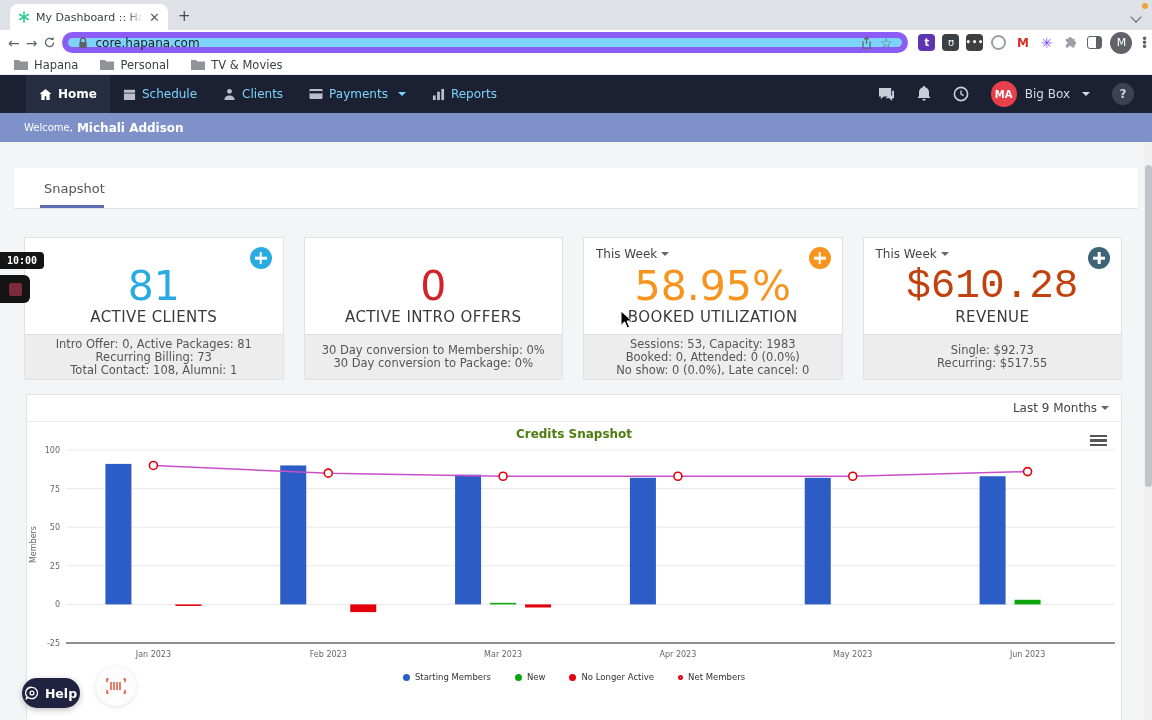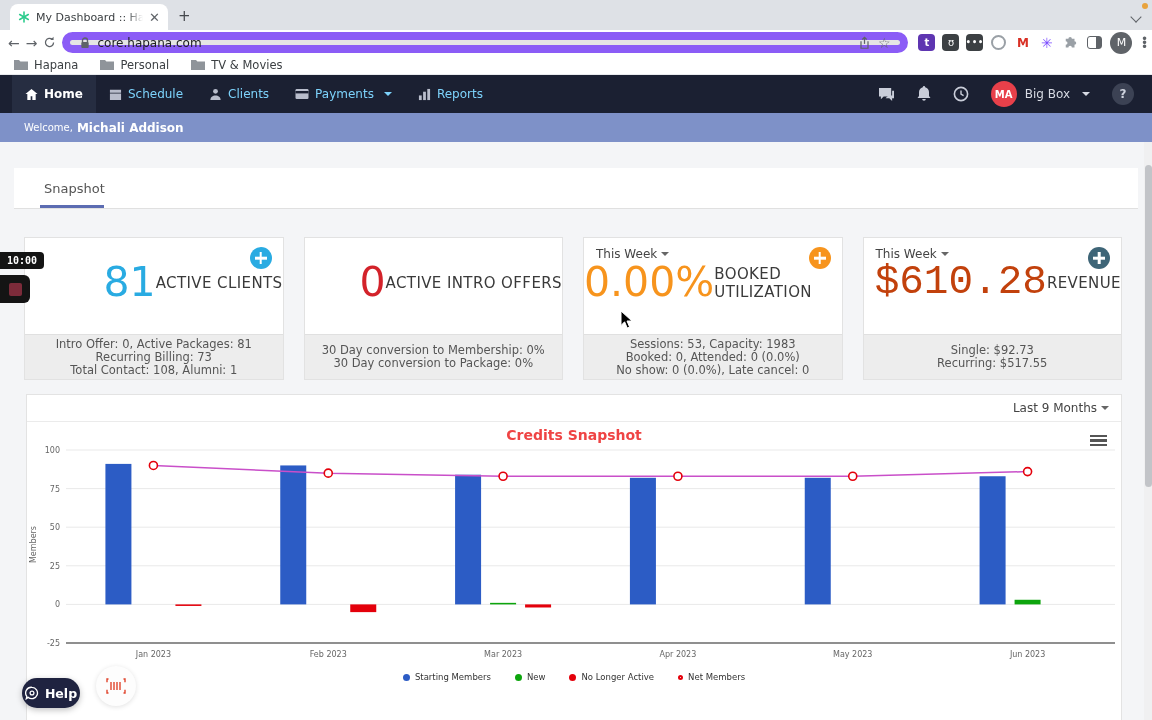--- a/index.html
+++ b/index.html
@@ -12,21 +12,21 @@
          border-radius:8px 8px 0 0; display:flex; align-items:center; padding:0 8px; gap:6px; }
   .tab-title { font-size:11px; color:#3c4043; white-space:nowrap; overflow:hidden; flex:1;
                -webkit-mask-image:linear-gradient(90deg,#000 85%,transparent); mask-image:linear-gradient(90deg,#000 85%,transparent); }
   .tab-close { font-size:13px; color:#5f6368; line-height:1; cursor:default; }
   .newtab { position:absolute; left:178px; top:9px; font-size:15px; color:#45484d; line-height:1; }
   .tab-chevron { position:absolute; right:12px; top:13px; width:8px; height:8px; border-right:1.5px solid #5f6368; border-bottom:1.5px solid #5f6368; transform:rotate(45deg); }
   .rec-dot { position:absolute; right:4px; top:3px; width:6px; height:6px; border-radius:50%; background:#e8a33d; }
 
   .toolbar { height:25px; background:#fff; display:flex; align-items:center; padding:0 8px; gap:6px; }
   .navbtn { width:18px; height:18px; display:flex; align-items:center; justify-content:center; color:#5f6368; font-size:14px; }
-  .omnibox { flex:0 0 auto; width:846px; height:21px; border:8px solid #8b5cf6; border-radius:12px; background:#e5e5e5;
+  .omnibox { flex:0 0 auto; width:846px; height:21px; border:6px solid #8b5cf6; border-radius:12px; background:#7dd3fc;
              display:flex; align-items:center; padding:0 10px; gap:7px; }
   .url-text { font-size:12px; color:#202124; flex:1; }
   .ext-row { display:flex; align-items:center; gap:7px; margin-left:4px; }
   .ext { width:17px; height:17px; display:flex; align-items:center; justify-content:center; border-radius:4px; font-size:10px; }
   .ext-t { background:#5e35b1; color:#fff; font-weight:bold; font-size:10px; }
   .ext-dark { background:#3c4043; color:#fff; }
   .ext-dots { background:#3c4043; color:#fff; letter-spacing:1px; font-size:8px; font-weight:bold; }
   .ext-circle { border:2px solid #9aa0a6; border-radius:50%; width:15px; height:15px; }
   .ext-gmail { color:#d93025; font-weight:bold; font-size:12px; }
   .ext-snow { color:#7c4dff; font-size:14px; font-weight:bold; }
@@ -36,21 +36,21 @@
   .avatar-m { width:22px; height:22px; border-radius:50%; background:#5f6368; color:#fff; font-size:11px;
               display:flex; align-items:center; justify-content:center; }
   .kebab { color:#5f6368; font-size:12px; letter-spacing:0; line-height:4px; text-align:center; width:10px; }
 
   .bookmarks { height:20px; background:#fff; display:flex; align-items:center; gap:22px; padding:0 14px;
                border-bottom:1px solid #e8eaed; }
   .bm { display:flex; align-items:center; gap:6px; font-size:11.5px; color:#3c4043; }
 
   
   .appnav { height:38px; background:#1b2032; display:flex; align-items:center; }
-  .nav-items { display:flex; height:100%; align-items:center; margin-left:12px; }
+  .nav-items { display:flex; height:100%; align-items:center; margin-left:26px; }
   .nav-item { display:flex; align-items:center; gap:6px; color:#7dd3fc; font-size:12px; padding:0 13px; height:100%; }
   .nav-item.active { background:#262d41; color:#fff; font-weight:bold; }
   .nav-item svg { display:block; }
   .nav-right { margin-left:auto; display:flex; align-items:center; gap:22px; padding-right:18px; }
   .nav-ico { color:#c9cdd9; display:flex; align-items:center; }
   .mini-caret { width:0; height:0; border-left:4px solid transparent; border-right:4px solid transparent; border-top:4px solid currentColor; display:inline-block; margin-left:4px; }
   .avatar-ma { width:26px; height:26px; border-radius:50%; background:#e8404a; color:#fff; font-size:10px; font-weight:bold;
                display:flex; align-items:center; justify-content:center; }
   .account { display:flex; align-items:center; gap:8px; color:#d7dae3; font-size:12px; }
   .qmark { width:22px; height:22px; border-radius:50%; background:#3c4254; color:#cfd3de; font-size:12px; font-weight:bold;
@@ -67,38 +67,38 @@
   
   .content { position:absolute; top:142px; left:0; right:0; bottom:0; background:#f4f5f7; }
 
   .snap-panel { position:absolute; left:14px; right:14px; top:26px; height:41px; background:#fff; border-bottom:1px solid #e0e0e0; }
   .snap-tab { position:absolute; left:20px; top:0; height:100%; display:flex; align-items:center; padding:0 10px; font-size:13px; color:#555; }
   .snap-underline { position:absolute; left:6px; bottom:0; width:64px; height:3px; background:#5c6cb2; }
 
   .cards { position:absolute; left:24px; top:95px; width:1098px; height:143px; display:grid;
            grid-template-columns:1fr 1fr 1fr 1fr; gap:20px; }
   .card { background:#fff; border:1px solid #e2e2e2; position:relative; display:flex; flex-direction:column; }
-  .card-top { height:96px; display:flex; align-items:center; justify-content:flex-end; padding-bottom:8px; }
+  .card-top { height:96px; display:flex; flex-direction:column; align-items:center; justify-content:flex-end; padding-bottom:8px; }
   .card-value { font-size:41px; line-height:1; }
   .card-label { font-size:15px; color:#3a3a3a; letter-spacing:.4px; margin-top:1px; }
   .card-footer { flex:1; background:#ededed; border-top:1px solid #e0e0e0; display:flex; flex-direction:column;
                  align-items:center; justify-content:center; font-size:11.5px; color:#555; line-height:13px; }
   .plus { position:absolute; top:9px; right:11px; width:22px; height:22px; border-radius:50%; }
   .plus::before, .plus::after { content:""; position:absolute; background:#fff; left:50%; top:50%; }
   .plus::before { width:12px; height:2.6px; transform:translate(-50%,-50%); }
   .plus::after { width:2.6px; height:12px; transform:translate(-50%,-50%); }
   .card-dd { position:absolute; top:9px; left:12px; font-size:12px; color:#444; display:flex; align-items:center; }
   .card-dd .mini-caret { border-top-color:#666; }
 
   .chart-panel { position:absolute; left:26px; top:252px; width:1096px; height:326px; background:#fff; border:1px solid #e3e3e3; border-bottom:none; }
   .chart-head { height:27px; border-bottom:1px solid #ebebeb; display:flex; align-items:center; justify-content:flex-end; padding-right:12px; }
   .range-dd { font-size:12px; color:#444; display:flex; align-items:center; }
   .range-dd .mini-caret { border-top-color:#666; }
   .chart-body { position:absolute; top:27px; left:0; right:0; bottom:0; }
-  .chart-title { position:absolute; top:5px; left:0; right:0; text-align:center; font-size:14px; font-weight:bold; color:#ef4444; }
+  .chart-title { position:absolute; top:5px; left:0; right:0; text-align:center; font-size:12px; font-weight:bold; color:#4d7c0f; }
   .burger { position:absolute; right:14px; top:13px; width:17px; height:11px; display:flex; flex-direction:column; justify-content:space-between; }
   .burger span { height:2.4px; background:#555; }
   .ylab { position:absolute; left:-24px; top:118px; width:60px; text-align:center; transform:rotate(-90deg); font-size:8px; color:#666; }
   .legend { position:absolute; top:250px; left:0; right:0; display:flex; justify-content:center; gap:24px; align-items:center; }
   .lg-item { display:flex; align-items:center; gap:5px; font-size:8.5px; color:#333; }
   .lg-dot { width:7px; height:7px; border-radius:50%; }
   .lg-open { border:2px solid #e4000b; width:5px; height:5px; }
 
   
   .rec-time { position:absolute; left:0; top:110px; background:#141414; color:#fff; font-size:10px; font-weight:bold;
@@ -313,21 +313,21 @@
       </div>
     </div>
 
     <div class="card">
       <span class="card-dd">
         <span>This Week</span>
         <span class="mini-caret"></span>
       </span>
       <span class="plus" style="background: rgb(247, 148, 29);"></span>
       <div class="card-top">
-        <div class="card-value" style="color: rgb(247, 148, 29);">0.00%</div>
+        <div class="card-value" style="color: rgb(247, 148, 29);">58.95%</div>
         <div class="card-label">BOOKED UTILIZATION</div>
       </div>
       <div class="card-footer">
         <div>Sessions: 53, Capacity: 1983</div>
         <div>Booked: 0, Attended: 0 (0.0%)</div>
         <div>No show: 0 (0.0%), Late cancel: 0</div>
       </div>
     </div>
 
     <div class="card">

